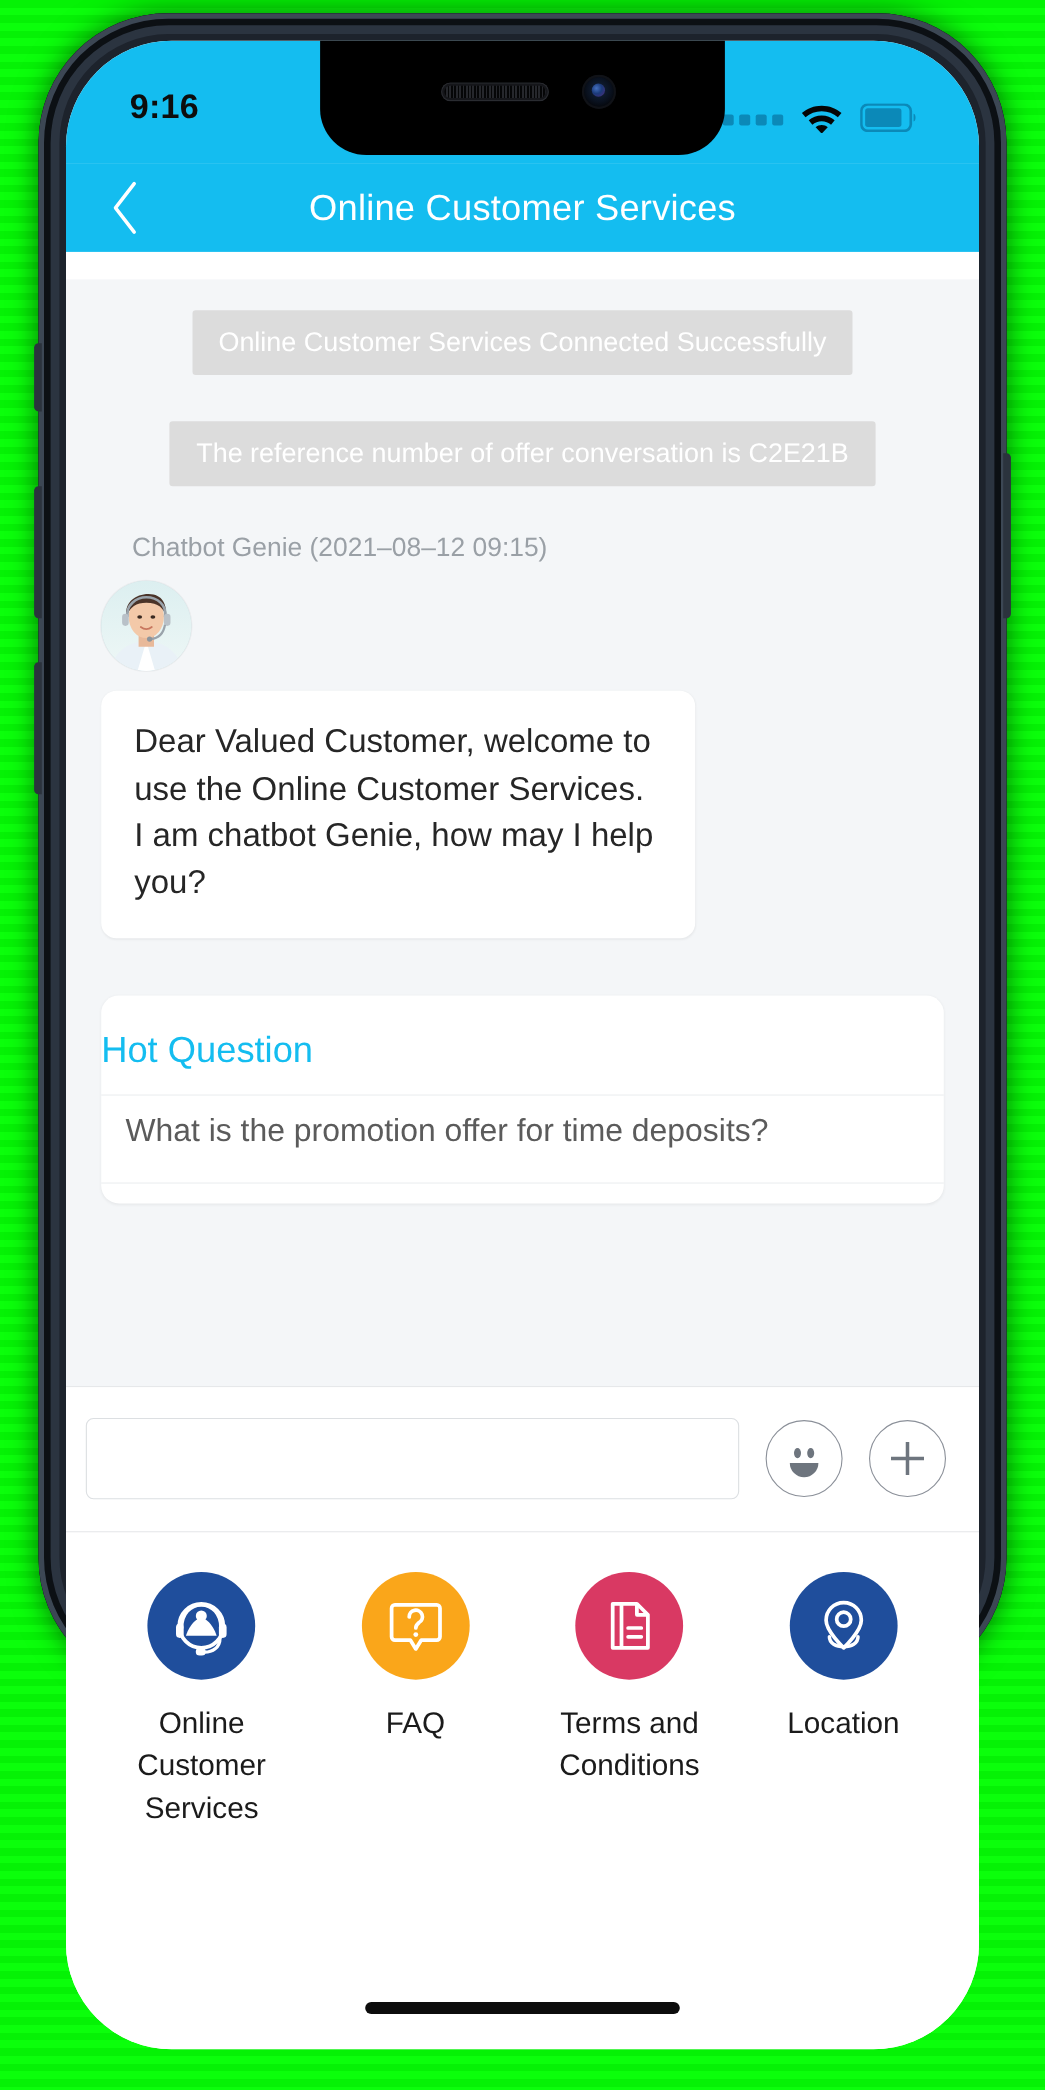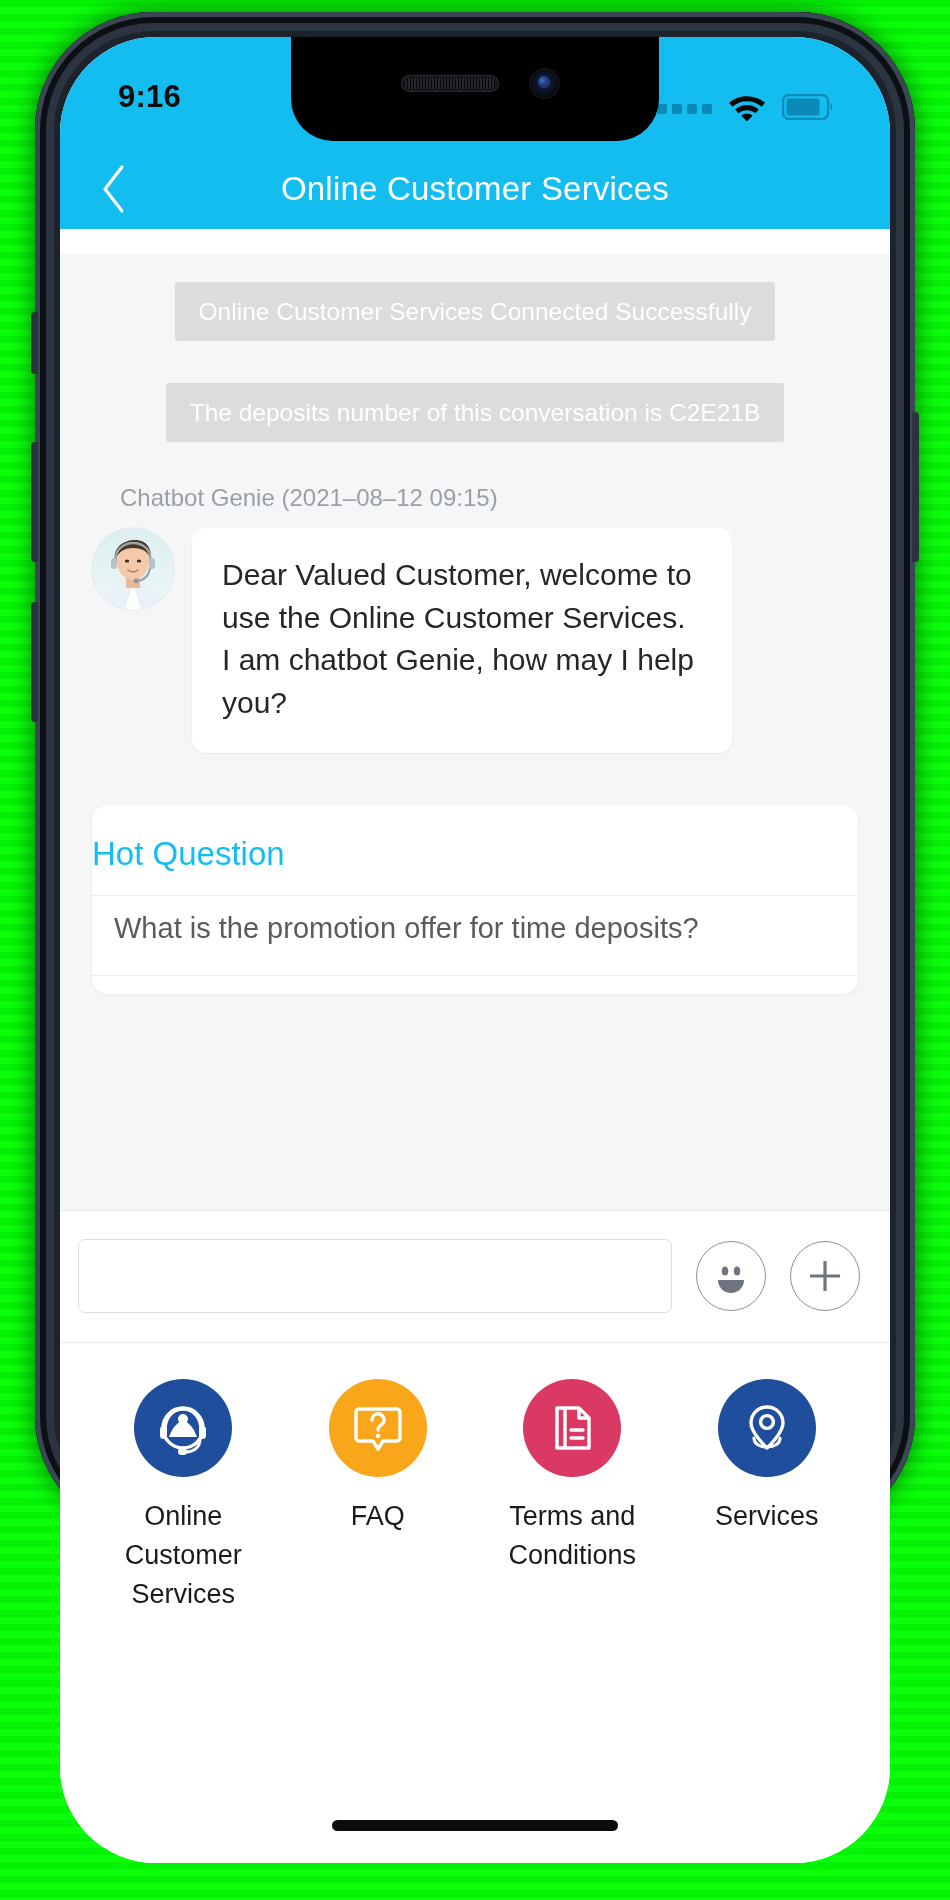--- a/index.html
+++ b/index.html
@@ -199,21 +199,21 @@
     max-width: 94%;
     text-align: center;
   }
 
   .msg-meta {
     color: #9aa0a6;
     font-size: 24px;
     margin: 0 0 16px 38px;
   }
 
-  .msg-row { display: flex; align-items: flex-start; gap: 18px; padding-left: 10px; }
+  .msg-row { display: flex; align-items: flex-start; gap: 18px; padding-left: 10px; flex-direction: column; }
 
   .avatar {
     flex: 0 0 auto;
     width: 82px; height: 82px;
     border-radius: 50%;
     overflow: hidden;
     background: #cfe3e6;
     position: relative;
     box-shadow: 0 0 0 1px rgba(0,0,0,.04);
   }
@@ -376,21 +376,21 @@
         <svg width="28" height="50" viewBox="0 0 28 50">
           <path d="M22 3 L5 25 L22 47" fill="none" stroke="#ffffff" stroke-width="3.2" stroke-linecap="round" stroke-linejoin="round"></path>
         </svg>
       </div>
       <div class="title">Online Customer Services</div>
     </div>
 
     <div id="chat">
 
       <div class="sys-msg">Online Customer Services Connected Successfully</div>
-      <div class="sys-msg">The deposits number of this conversation is C2E21B</div>
+      <div class="sys-msg">The reference number of offer conversation is C2E21B</div>
 
       <div class="msg-meta">Chatbot Genie (2021–08–12 09:15)</div>
 
       <div class="msg-row">
         <div class="avatar">
           <svg width="82" height="82" viewBox="0 0 82 82">
             <defs>
               <clipPath id="avclip">
                   <circle cx="41" cy="41" r="41"></circle>
                 </clipPath>
@@ -493,21 +493,21 @@
       </div>
 
       <div class="tool">
         <div class="circle" style="background:#1f4e9c">
           <svg width="58" height="58" viewBox="0 0 58 58">
             <path d="M29 8 C20 8 13 15 13 24 C13 34 29 49 29 49 C29 49 45 34 45 24 C45 15 38 8 29 8 Z" fill="none" stroke="#fff" stroke-width="3.4" stroke-linejoin="round"></path>
             <circle cx="29" cy="23" r="6.4" fill="none" stroke="#fff" stroke-width="3.4"></circle>
             <path d="M16 39 C16 45 22 48 29 48 C36 48 42 45 42 39" fill="none" stroke="#fff" stroke-width="3.2" stroke-linecap="round"></path>
           </svg>
         </div>
-        <div class="label">Services</div>
+        <div class="label">Location</div>
       </div>
 
     </div>
 
     <div id="home-bar">
       <div class="pill"></div>
     </div>
 
   </div>
 </div>

